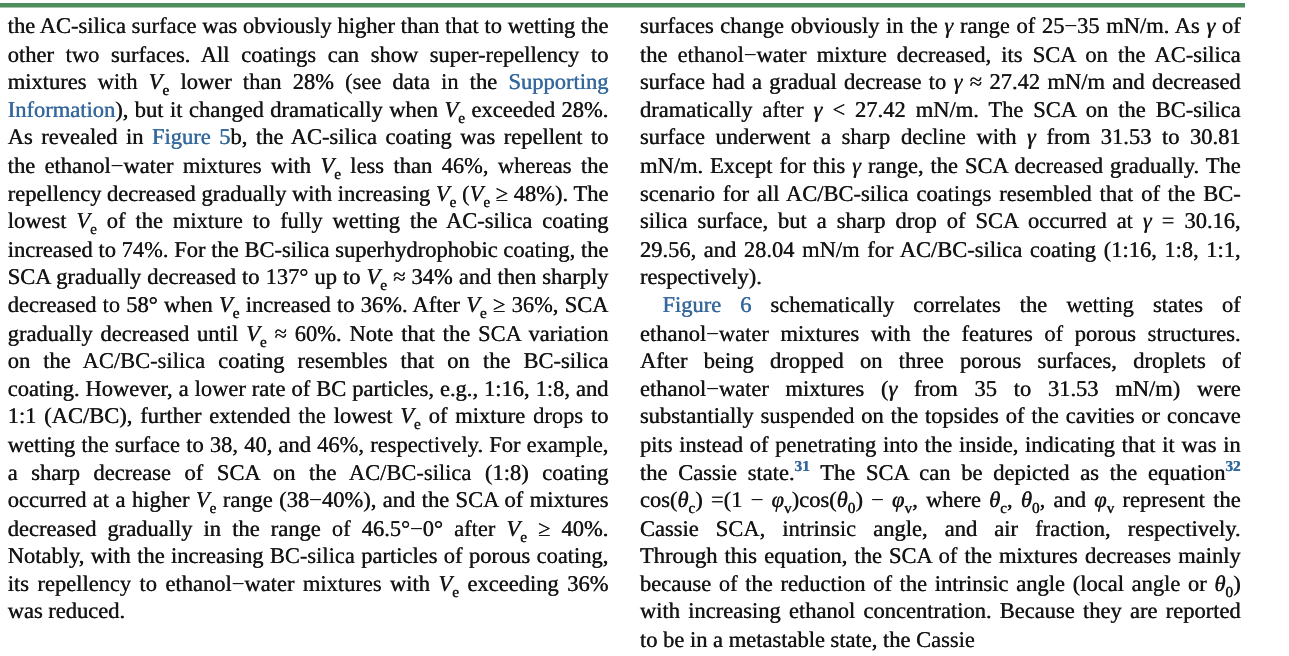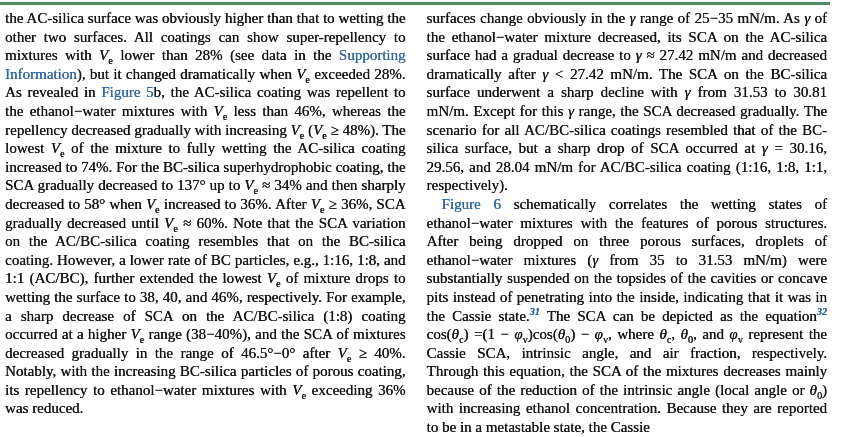--- a/index.html
+++ b/index.html
@@ -36,21 +36,21 @@
     font-size: 15px;
     line-height: 18.6px;
     text-shadow: 0.3px 0 0 currentColor; 
   }
   .para { margin: 0; }
   .para.indent { text-indent: 15px; }
   .seg-i { font-style: italic; }
   .seg-sub { vertical-align: sub; font-size: 0.68em; line-height: 0; }
   .seg-sup { vertical-align: super; font-size: 0.68em; line-height: 0; }
   .seg-link { color: var(--link-color, #35689c); }
-  .seg-sup.seg-link { font-weight: bold; font-style: italic; }
+  .seg-sup.seg-link { font-weight: bold; }
 </style>
 </head>
 <body>
 
 <div class="page">
   <div class="top-rule" style="background: rgb(77, 142, 92);"></div>
   <div class="columns">
     <div class="col">
       <p class="para"><span>the AC-silica surface was obviously higher than that to wetting the other two surfaces. All coatings can show super-repellency to mixtures with </span><span class="seg-i">V</span><span class="seg-sub">e</span><span> lower than 28% (see data in the </span><span class="seg-link">Supporting Information</span><span>), but it changed dramatically when </span><span class="seg-i">V</span><span class="seg-sub">e</span><span> exceeded 28%. As revealed in </span><span class="seg-link">Figure 5</span><span>b, the AC-silica coating was repellent to the ethanol−water mixtures with </span><span class="seg-i">V</span><span class="seg-sub">e</span><span> less than 46%, whereas the repellency decreased gradually with increasing </span><span class="seg-i">V</span><span class="seg-sub">e</span><span> (</span><span class="seg-i">V</span><span class="seg-sub">e</span><span> ≥ 48%). The lowest </span><span class="seg-i">V</span><span class="seg-sub">e</span><span> of the mixture to fully wetting the AC-silica coating increased to 74%. For the BC-silica superhydrophobic coating, the SCA gradually decreased to 137° up to </span><span class="seg-i">V</span><span class="seg-sub">e</span><span> ≈ 34% and then sharply decreased to 58° when </span><span class="seg-i">V</span><span class="seg-sub">e</span><span> increased to 36%. After </span><span class="seg-i">V</span><span class="seg-sub">e</span><span> ≥ 36%, SCA gradually decreased until </span><span class="seg-i">V</span><span class="seg-sub">e</span><span> ≈ 60%. Note that the SCA variation on the AC/BC-silica coating resembles that on the BC-silica coating. However, a lower rate of BC particles, e.g., 1:16, 1:8, and 1:1 (AC/BC), further extended the lowest </span><span class="seg-i">V</span><span class="seg-sub">e</span><span> of mixture drops to wetting the surface to 38, 40, and 46%, respectively. For example, a sharp decrease of SCA on the AC/BC-silica (1:8) coating occurred at a higher </span><span class="seg-i">V</span><span class="seg-sub">e</span><span> range (38−40%), and the SCA of mixtures decreased gradually in the range of 46.5°−0° after </span><span class="seg-i">V</span><span class="seg-sub">e</span><span> ≥ 40%. Notably, with the increasing BC-silica particles of porous coating, its repellency to ethanol−water mixtures with </span><span class="seg-i">V</span><span class="seg-sub">e</span><span> exceeding 36% was reduced.</span></p>
     </div>

